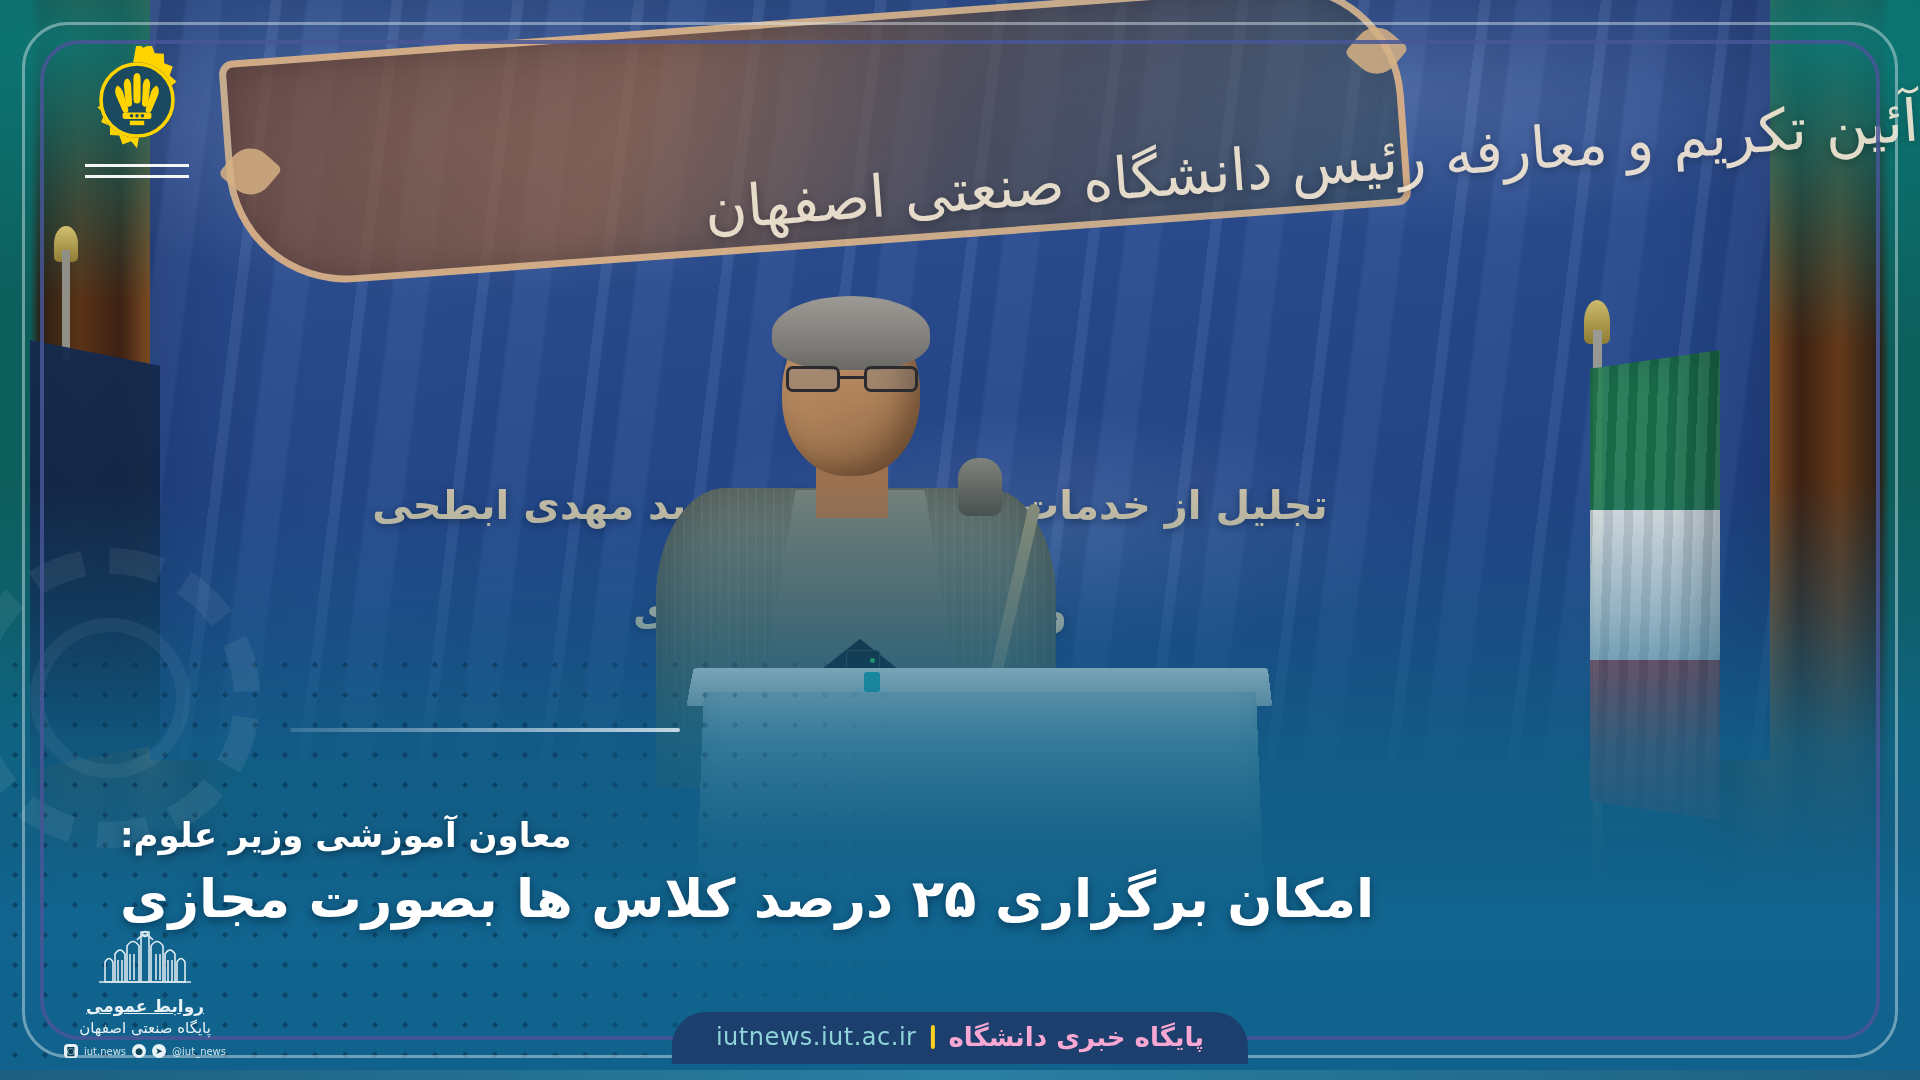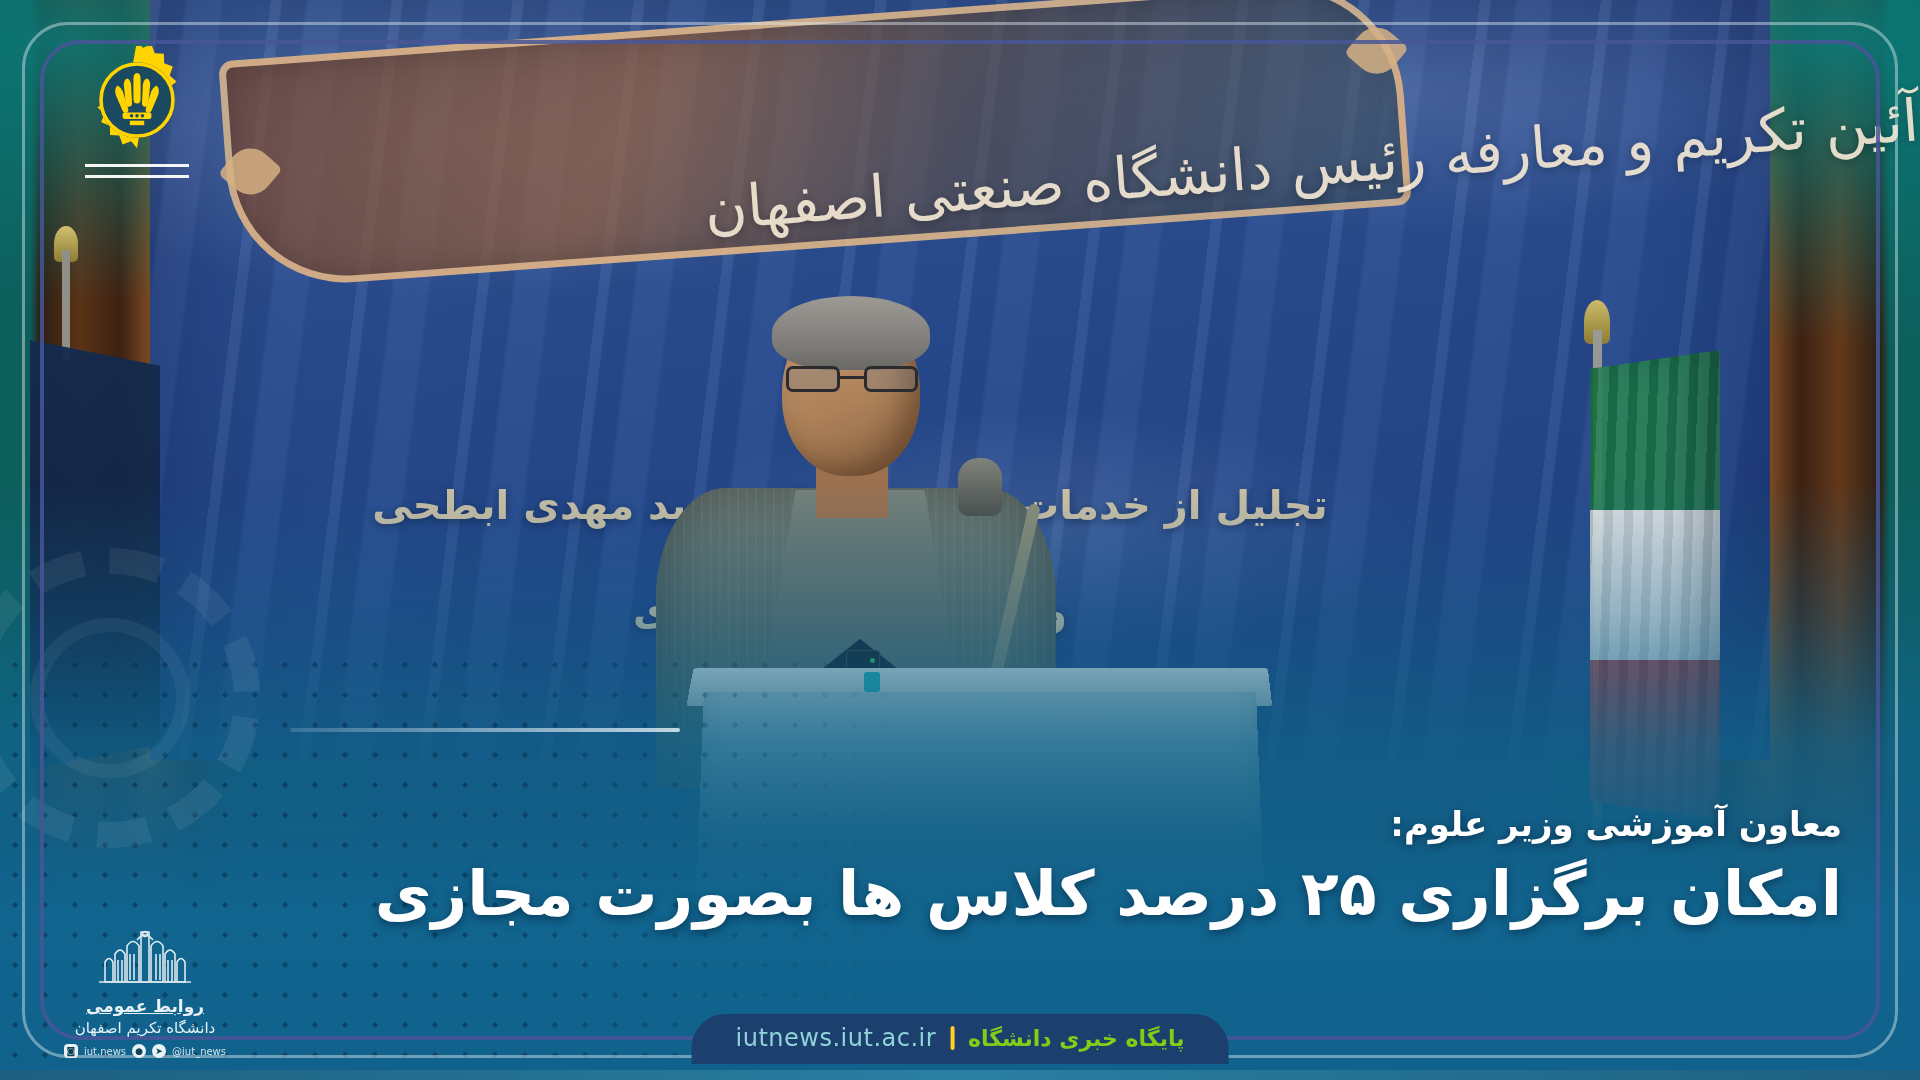--- a/index.html
+++ b/index.html
@@ -296,35 +296,35 @@
     width:104px; height:3px; background:#ffffff; margin:10px auto 8px; opacity:.95;
   }
   .brand-rule.bottom{ margin:8px auto 0; }
   .brand-lines{
     color:#ffffff; font-size:19px; line-height:1.45; font-weight:bold;
     letter-spacing:.5px; text-shadow:0 1px 4px rgba(0,0,0,.5);
   }
 
   
   .headline-wrap{
-    position:absolute; right:78px; bottom:148px; left:108px;
-    text-align:right;
+    position:absolute; right:78px; bottom:148px; left:120px;
+    text-align:left;
   }
   .kicker{
     color:#ffffff; font-size:34px; font-weight:bold;
     margin-bottom:12px; letter-spacing:.3px;
     text-shadow:0 2px 8px rgba(0,20,40,.6);
   }
   .headline-1{
     color:#ffd21e; font-size:59px; font-weight:bold; line-height:1.22;
     text-shadow:0 3px 10px rgba(0,25,50,.55);
   }
   .headline-1 .slash{ color:#ffffff; }
   .headline-2{
-    color:#ffffff; font-size:62px; font-weight:bold; line-height:1.22;
+    color:#ffffff; font-size:53px; font-weight:bold; line-height:1.22;
     margin-top:0;
     text-shadow:0 3px 10px rgba(0,25,50,.55);
   }
 
   
   .hl-divider{
     position:absolute; left:290px; bottom:348px; width:390px; height:4px;
     background:linear-gradient(90deg, rgba(255,255,255,.15), rgba(235,245,250,.8));
     border-radius:2px;
   }
@@ -352,21 +352,21 @@
   .footer-pill{
     position:absolute; left:50%; transform:translateX(-50%);
     bottom:16px; padding:10px 44px 12px;
     background:#1c3f6e;
     border-radius:34px 34px 0 0;
     display:flex; align-items:center; gap:14px;
     direction:rtl;
   }
   .footer-site{ color:#8fd4d8; font-size:24px; letter-spacing:.5px; direction:ltr; font-family:"DejaVu Sans", sans-serif; }
   .footer-sep{ width:4px; height:24px; background:#ffd21e; border-radius:2px; }
-  .footer-fa{ color:#84cc16; font-size:22px; font-weight:bold; }
+  .footer-fa{ color:#f9a8d4; font-size:26px; font-weight:bold; }
 
   .bottom-strip{
     position:absolute; left:0; right:0; bottom:0; height:10px;
     background:linear-gradient(90deg,#1d5f7f,#2a7fa2,#1d5f7f);
   }
 </style>
 </head>
 <body>
 
 <div id="stage">
@@ -471,21 +471,21 @@
           <path d="M80 28 q5-8 10 0 v28 h-10z"></path>
           <path d="M20 36 q4-7 8 0 v20 h-8z"></path>
           <path d="M92 36 q4-7 8 0 v20 h-8z"></path>
           <path d="M14 56 h92"></path>
           <path d="M45 28 v26 M49 28 v26 M71 28 v26 M75 28 v26"></path>
           <path d="M33 34 v22 M37 34 v22 M83 34 v22 M87 34 v22"></path>
         </g>
       </svg>
     </div>
     <div class="pr-title">روابط عمومی</div>
-    <div class="pr-sub">دانشگاه تکریم اصفهان</div>
+    <div class="pr-sub">پایگاه صنعتی اصفهان</div>
     <div class="pr-social">
       <span class="soc-ico">◙</span>
       <span>iut.news</span>
       <span class="soc-ico round">●</span>
       <span class="soc-ico round">➤</span>
       <span>@iut_news</span>
     </div>
   </div>
 
   <div class="footer-pill">

